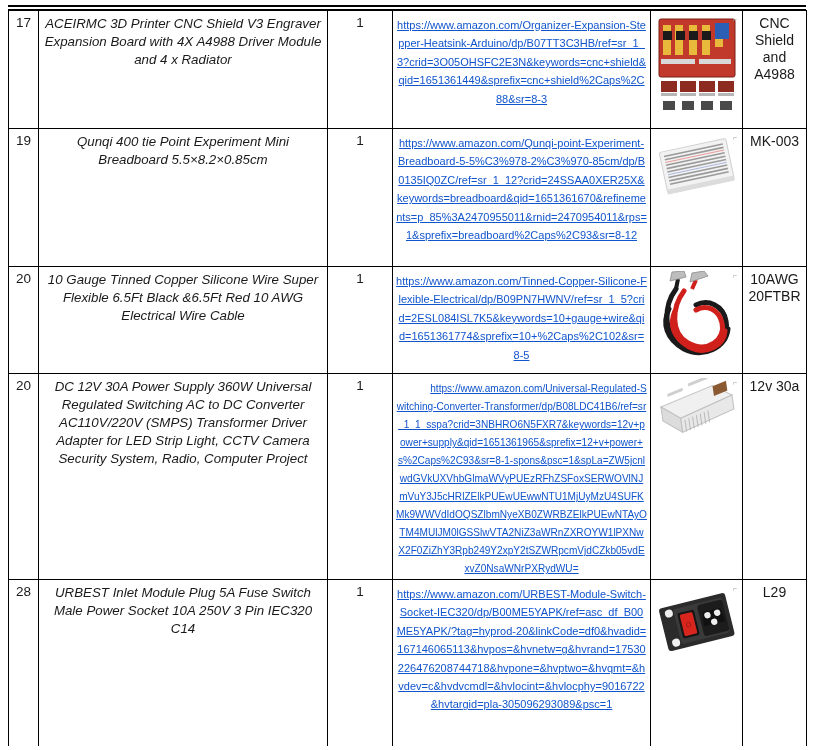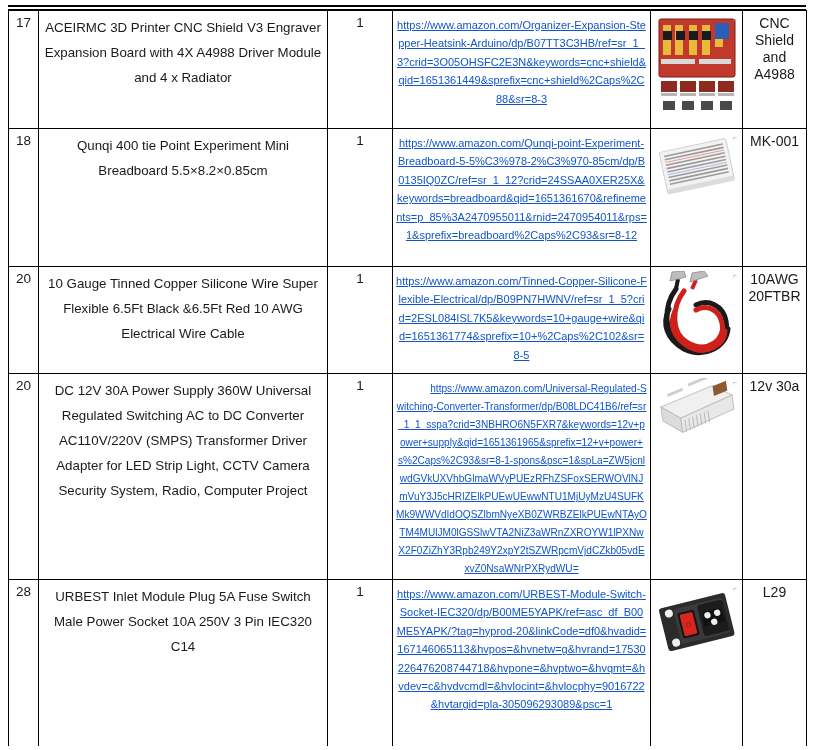--- a/index.html
+++ b/index.html
@@ -64,24 +64,25 @@
 
   .cell-idx {
     text-align: center;
     font-size: 13.5px;
     line-height: 16px;
     color: #1a1a1a;
   }
   .cell-desc {
     text-align: center;
     font-size: 13.3px;
-    line-height: 25px;
+    line-height: 18px;
     color: #1a1a1a;
     padding-left: 6px;
     padding-right: 6px;
+    font-style: italic;
   }
   .cell-qty {
     text-align: center;
     font-size: 13.5px;
     line-height: 16px;
   }
   .cell-link {
     text-align: center;
     padding: 4px 2px 3px 2px;
   }
@@ -200,21 +201,21 @@
                 <rect x="46" y="86" width="12" height="9"></rect>
                 <rect x="65" y="86" width="12" height="9"></rect>
               </g>
             </svg>
           </div>
         </td>
         <td class="cell-part">CNC Shield and A4988</td>
       </tr>
 
       <tr style="height:138px">
-        <td class="cell-idx">18</td>
+        <td class="cell-idx">19</td>
         <td class="cell-desc">Qunqi 400 tie Point Experiment Mini Breadboard 5.5×8.2×0.85cm</td>
         <td class="cell-qty">1</td>
         <td class="cell-link">
           <a>https://www.amazon.com/Qunqi-point-Experiment-Breadboard-5-5%C3%978-2%C3%970-85cm/dp/B0135IQ0ZC/ref=sr_1_12?crid=24SSAA0XER25X&amp;keywords=breadboard&amp;qid=1651361670&amp;refinements=p_85%3A2470955011&amp;rnid=2470954011&amp;rps=1&amp;sprefix=breadboard%2Caps%2C93&amp;sr=8-12</a>
         </td>
         <td class="cell-img">
           <div class="img-wrap">
             <span class="anchor-mark">⌐</span>
             <svg class="thumb" width="80" height="68" viewBox="0 0 80 68">
               <g transform="rotate(-12 40 34)">
@@ -229,21 +230,21 @@
                   <rect x="10" y="37.5" width="60" height="1.6"></rect>
                   <rect x="10" y="41" width="60" height="1.6"></rect>
                   <rect x="10" y="44.5" width="60" height="1.6"></rect>
                 </g>
                 <rect x="10" y="22.5" width="60" height="1" fill="#e03030" opacity="0.45"></rect>
                 <rect x="10" y="35" width="60" height="1" fill="#3050c0" opacity="0.35"></rect>
               </g>
             </svg>
           </div>
         </td>
-        <td class="cell-part">MK-001</td>
+        <td class="cell-part">MK-003</td>
       </tr>
 
       <tr style="height:107px">
         <td class="cell-idx">20</td>
         <td class="cell-desc">10 Gauge Tinned Copper Silicone Wire Super Flexible 6.5Ft Black &amp;6.5Ft Red 10 AWG Electrical Wire Cable</td>
         <td class="cell-qty">1</td>
         <td class="cell-link">
           <a>https://www.amazon.com/Tinned-Copper-Silicone-Flexible-Electrical/dp/B09PN7HWNV/ref=sr_1_5?crid=2ESL084ISL7K5&amp;keywords=10+gauge+wire&amp;qid=1651361774&amp;sprefix=10+%2Caps%2C102&amp;sr=8-5</a>
         </td>
         <td class="cell-img">

